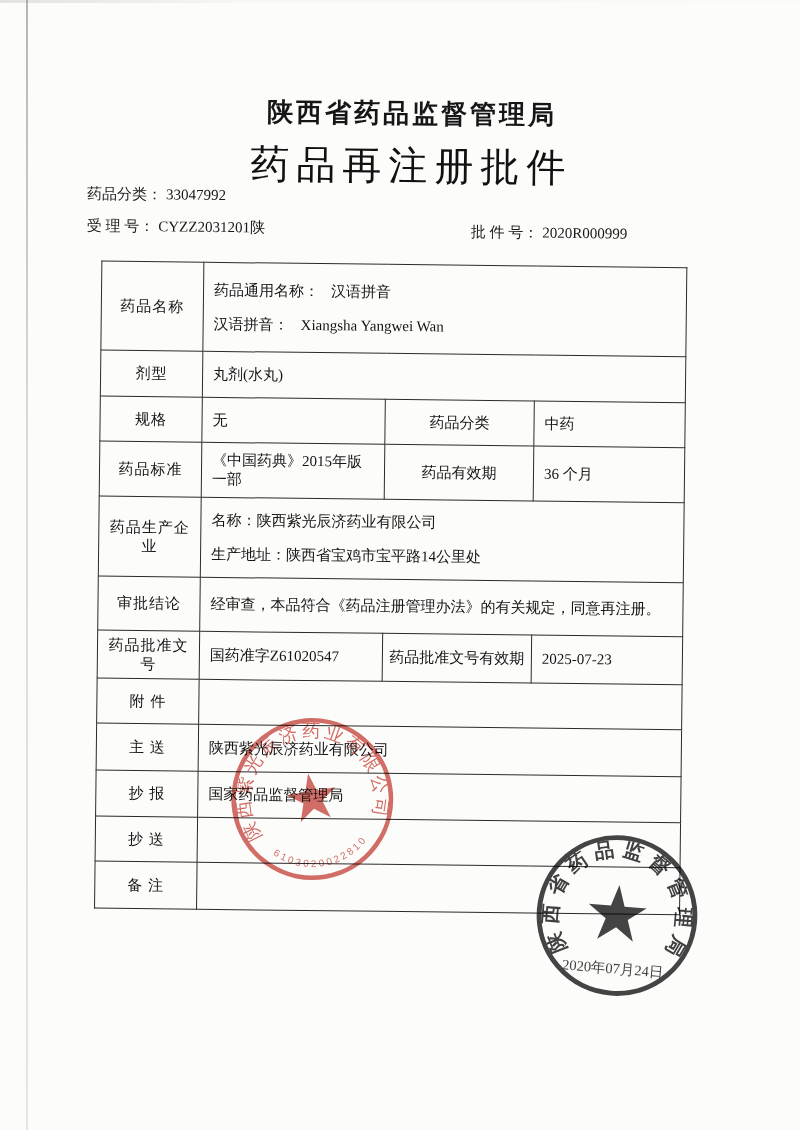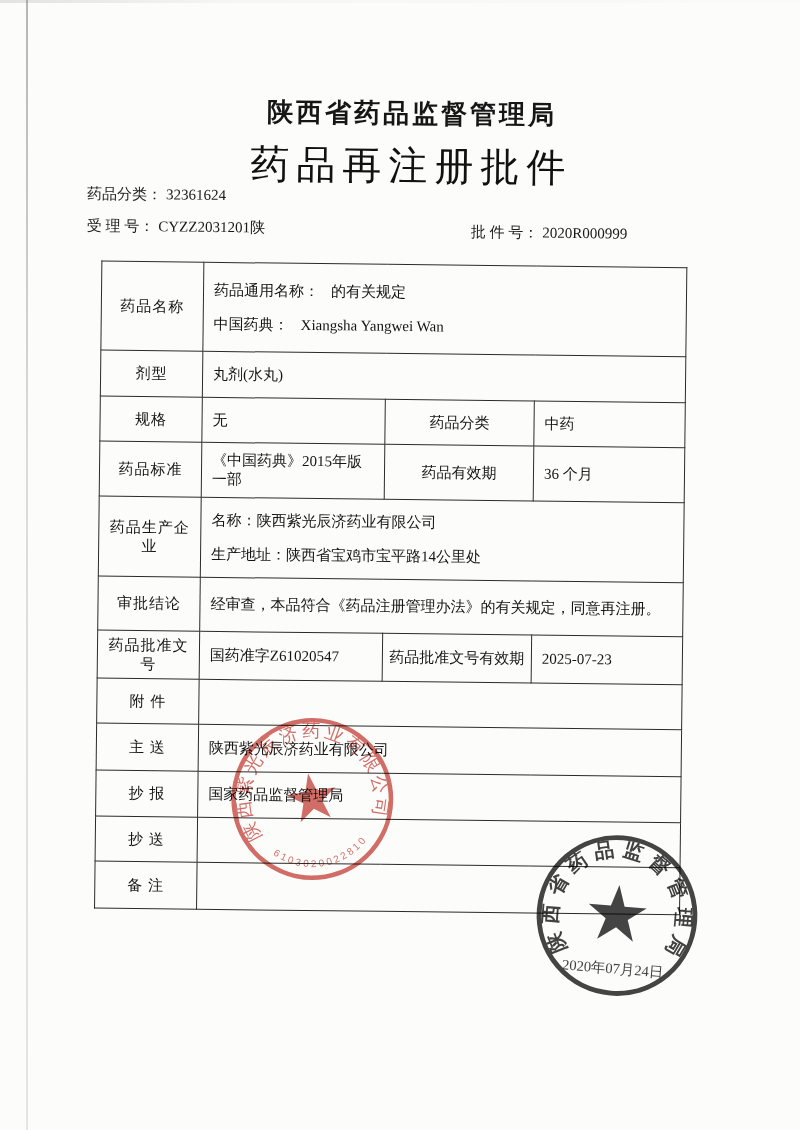--- a/index.html
+++ b/index.html
@@ -71,42 +71,42 @@
 
 <div class="scan-edge-top"></div>
 <div class="scan-edge-left"></div>
 
 <div class="sheet">
 
   <div class="org-title">陕西省药品监督管理局</div>
   <div class="doc-title">药品再注册批件</div>
 
   <div class="meta meta-original">
-    <span>药品分类：</span><span class="val">32361624</span>
+    <span>药品分类：</span><span class="val">33047992</span>
   </div>
   <div class="meta meta-acceptance">
     <span>受 理 号：</span><span class="val">CYZZ2031201陕</span>
   </div>
   <div class="meta meta-approval">
     <span>批 件 号：</span><span class="val">2020R000999</span>
   </div>
 
   <table class="doc-table">
     <colgroup>
         <col style="width:102px">
         <col style="width:183px">
         <col style="width:149px">
         <col style="width:151px">
       </colgroup>
     <tbody>
         <tr class="h1">
       <td class="lbl">药品名称</td>
       <td colspan="3">
-        <div class="line"><span class="inline-lbl">药品通用名称：</span><span>的有关规定</span></div>
-        <div class="line"><span class="inline-lbl">中国药典：</span><span>Xiangsha Yangwei Wan</span></div>
+        <div class="line"><span class="inline-lbl">药品通用名称：</span><span>汉语拼音</span></div>
+        <div class="line"><span class="inline-lbl">汉语拼音：</span><span>Xiangsha Yangwei Wan</span></div>
       </td>
     </tr>
     <tr class="h2">
       <td class="lbl">剂型</td>
       <td colspan="3">丸剂(水丸)</td>
     </tr>
     <tr class="h3">
       <td class="lbl">规格</td>
       <td>无</td>
       <td class="lbl2">药品分类</td>

